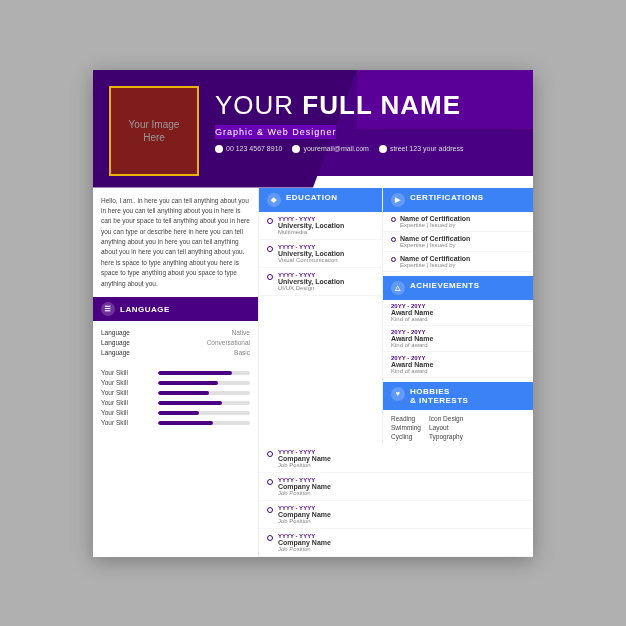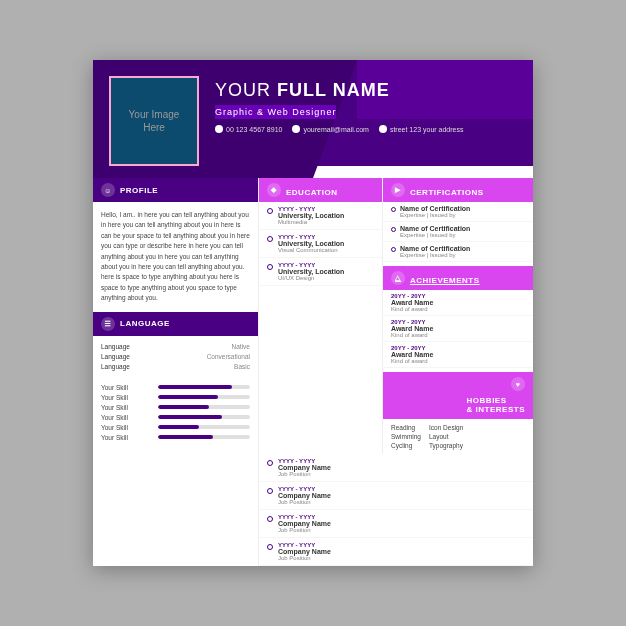--- a/index.html
+++ b/index.html
@@ -44,40 +44,40 @@
       position: relative;
       z-index: 2;
       display: flex;
       flex-direction: row;
       align-items: flex-start;
       padding: 12px 16px 0 16px;
     }
     .photo-placeholder {
       width: 90px;
       height: 90px;
-      background: #0c4a6e;
-      border: 2px solid #f9a8d4;
+      background: #7f1d1d;
+      border: 2px solid #eab308;
       display: flex;
       align-items: center;
       justify-content: center;
       flex-shrink: 0;
       margin-right: 16px;
       margin-top: 4px;
       color: #999;
       font-size: 10px;
       text-align: center;
       line-height: 1.3;
     }
     .header-name-section {
       flex: 1;
       color: #fff;
       padding-top: 8px;
     }
     .header-name {
-      font-size: 18px;
+      font-size: 26px;
       font-weight: 300;
       letter-spacing: 1px;
       text-transform: uppercase;
     }
     .header-name strong {
       font-weight: 900;
     }
     .header-title {
       background: #6a00b8;
       color: #fff;
@@ -195,27 +195,27 @@
       background: #e0e0e0;
       border-radius: 2px;
       overflow: hidden;
     }
     .skill-bar-fill {
       height: 100%;
       background: #4a0082;
       border-radius: 2px;
     }
     .right-section-header {
-      background: #d946ef;
+      background: #3b82f6;
       color: #fff;
       font-size: 8px;
       font-weight: 700;
       padding: 5px 8px;
       display: flex;
-      align-items: flex-end;
+      align-items: flex-start;
       gap: 5px;
       letter-spacing: 0.5px;
       text-transform: uppercase;
     }
     
     .edu-item, .exp-item {
       display: flex;
       gap: 5px;
       padding: 4px 8px;
       border-bottom: 1px solid #f5f5f5;
@@ -338,24 +338,20 @@
         </div>
       </div>
     </div>
     <div class="header-bottom-bar"></div>
   </div>
 
   <div class="main-body">
 
     <div class="left-col">
 
-      <div class="section-header">
-        <div class="section-icon">☺</div>
-        <span>PROFILE</span>
-      </div>
       <div class="profile-section">
         <p>Hello, I am.. in here you can tell anything about you in here you can tell anything about you in here is can be your space to tell anything about you in here you can type or describe here in here you can tell anything about you in here you can tell anything about you in here you can tell anything about you. here is space to type anything about you here is space to type anything about you space to type anything about you.</p>
       </div>
 
       <div class="section-header">
         <div class="section-icon">☰</div>
         <span>LANGUAGE</span>
       </div>
       <div class="language-section">
         <div class="lang-row">
@@ -465,21 +461,21 @@
             </div>
           </div>
           <div class="cert-item">
             <div class="cert-bullet"></div>
             <div class="cert-content">
               <div class="cert-name">Name of Certification</div>
               <div class="cert-detail">Expertise | Issued by</div>
             </div>
           </div>
 
-          <div class="right-section-header" style="margin-top:4px;text-decoration:underline;">
+          <div class="right-section-header" style="margin-top:4px;">
             <div class="section-icon">△</div>
             <span>ACHIEVEMENTS</span>
           </div>
           <div class="ach-item">
             <div style="flex:1;">
               <div class="ach-year">20YY - 20YY</div>
               <div class="ach-name">Award Name</div>
               <div class="ach-kind">Kind of award</div>
             </div>
           </div>
@@ -491,21 +487,21 @@
             </div>
           </div>
           <div class="ach-item">
             <div style="flex:1;">
               <div class="ach-year">20YY - 20YY</div>
               <div class="ach-name">Award Name</div>
               <div class="ach-kind">Kind of award</div>
             </div>
           </div>
 
-          <div class="right-section-header" style="margin-top:4px;flex-direction:column;">
+          <div class="right-section-header" style="margin-top:4px;">
             <div class="section-icon">♥</div>
             <span style="white-space:pre-line;">HOBBIES
 &amp; INTERESTS</span>
           </div>
           <div class="hobbies-section">
             <div class="hobbies-grid">
               <div class="hobby-col">
                 <span class="hobby-item">Reading</span>
                 <span class="hobby-item">Swimming</span>
                 <span class="hobby-item">Cycling</span>

